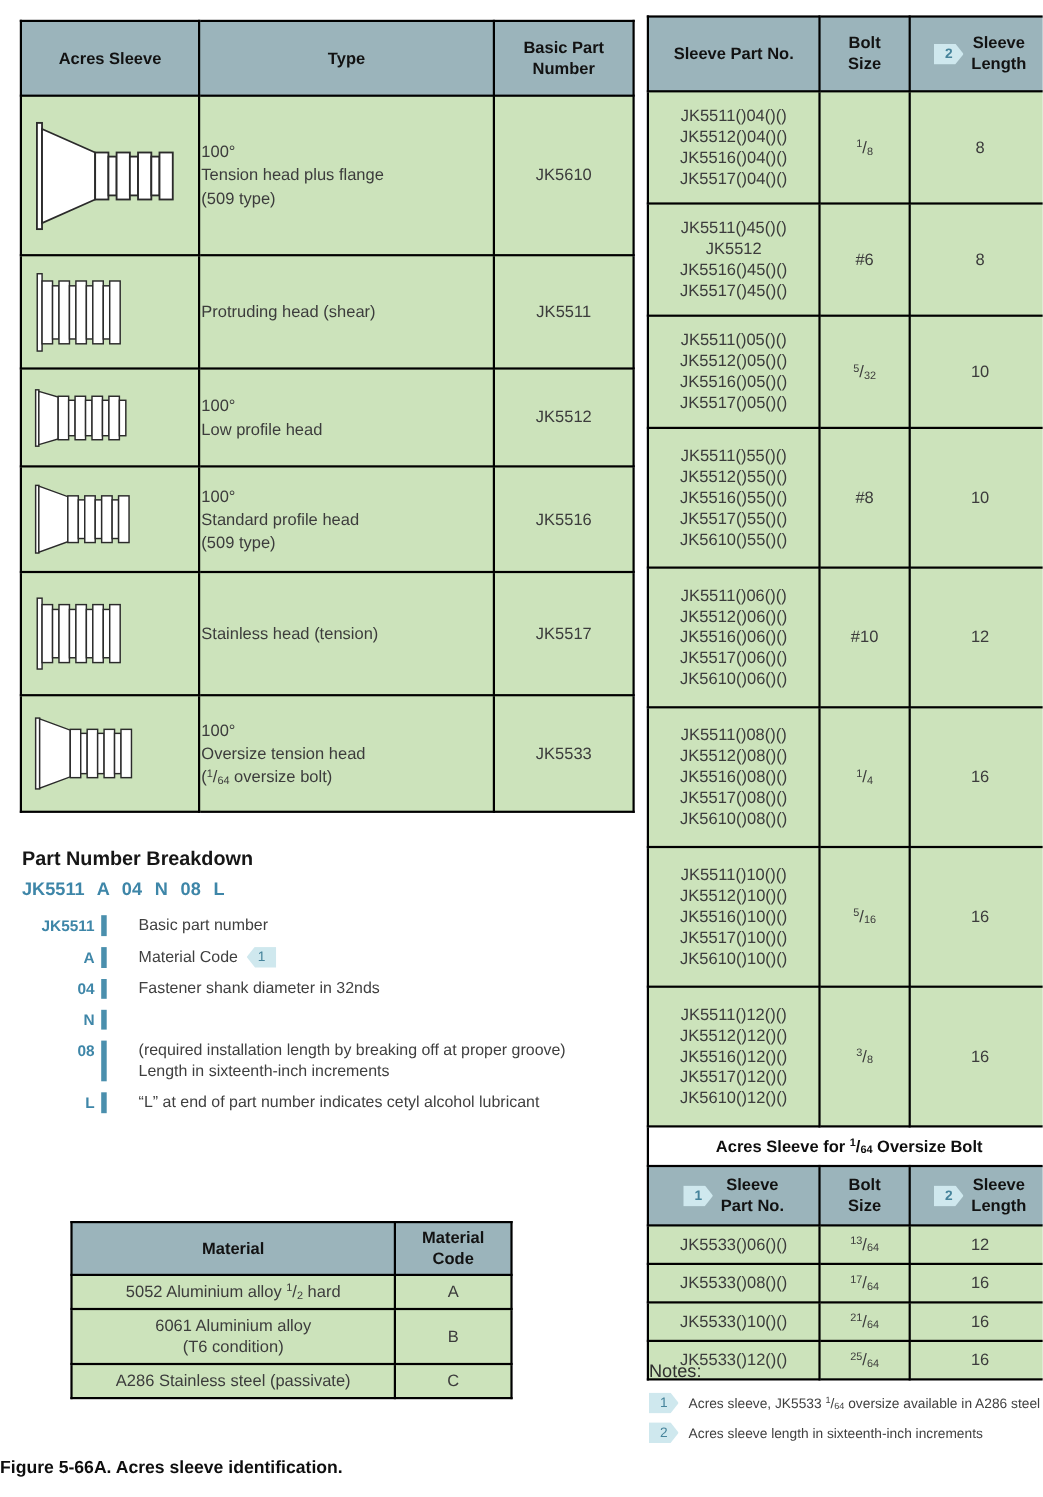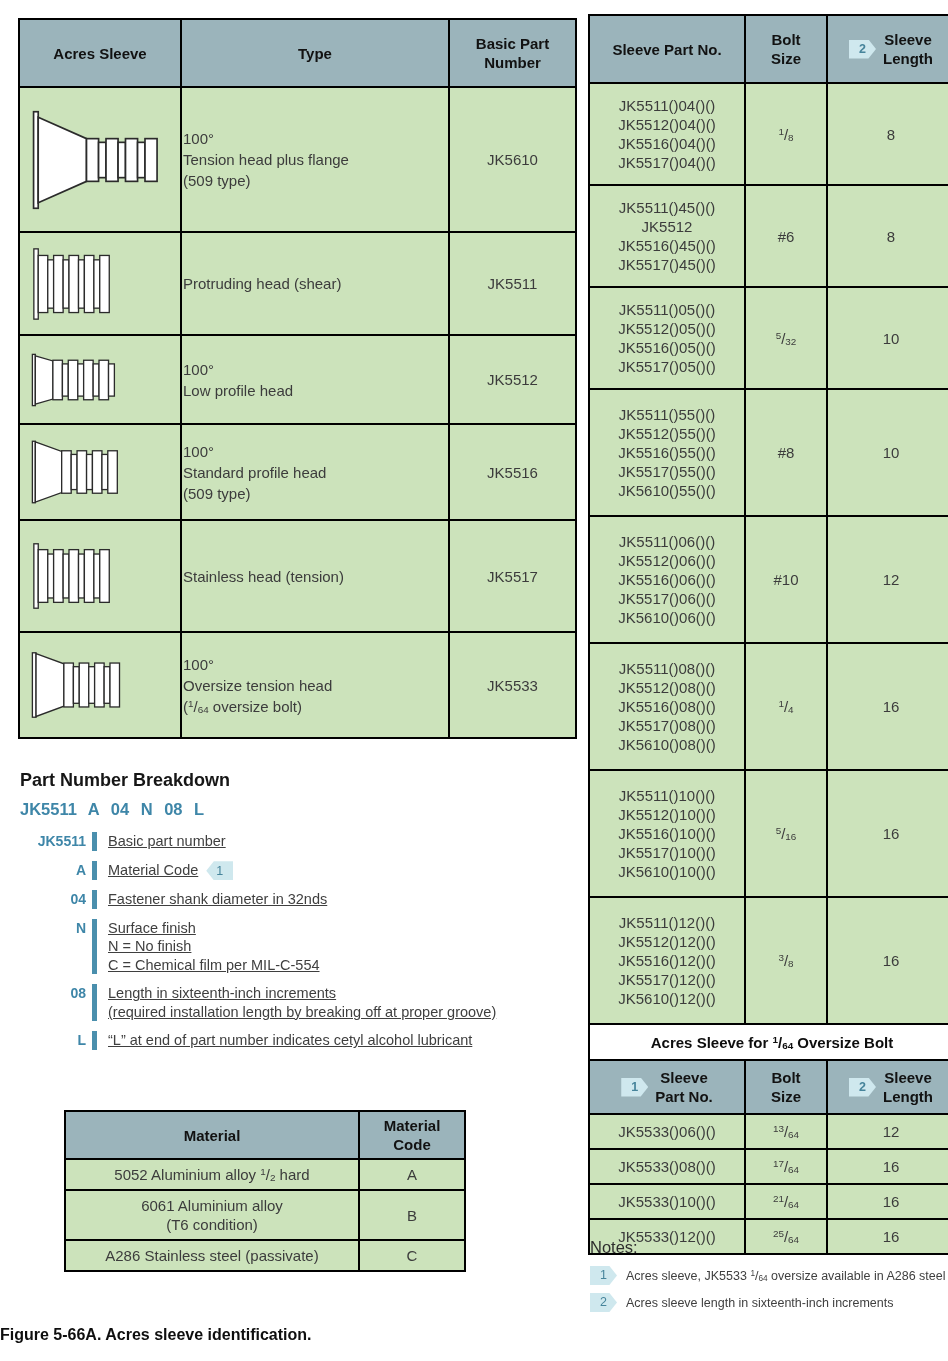--- a/index.html
+++ b/index.html
@@ -29,21 +29,21 @@
   .part-cell{text-align:center;font-size:15px;color:#3c3c3c;}
 
   
   .breakdown{position:absolute;left:20px;top:770px;width:550px;}
   .bd-title{font-size:18px;font-weight:bold;color:#161616;margin:0 0 9px 0;}
   .bd-example{color:#3e86a8;font-weight:bold;font-size:16.5px;word-spacing:7px;margin-bottom:13px;}
   .bd-item{display:flex;align-items:stretch;margin-bottom:10px;}
   .bd-code{width:66px;flex:none;text-align:right;color:#3e86a8;font-weight:bold;font-size:14px;
            padding-right:6px;line-height:18px;}
   .bd-bar{width:5px;flex:none;background:#4a8fad;}
-  .bd-text{padding-left:11px;font-size:14.5px;line-height:18.5px;color:#3f3f3f;text-decoration:underline;}
+  .bd-text{padding-left:29px;font-size:14.5px;line-height:18.5px;color:#3f3f3f;}
 
   
   .material-table{left:64px;top:1110px;width:392px;}
   .material-table th{font-size:15px;height:44px;line-height:19px;}
   .material-table .m1{width:290px}.material-table .m2{width:102px}
   .material-table td{text-align:center;font-size:15px;line-height:19px;padding:5px 4px;color:#3c3c3c;}
 
   
   .sleeve-table{left:588px;top:14px;width:358px;}
   .sleeve-table th{font-size:15px;height:64px;line-height:19px;}
@@ -240,32 +240,27 @@
         <div class="bd-item">
           <div class="bd-code">04</div>
           <div class="bd-bar"></div>
           <div class="bd-text">
             <div>Fastener shank diameter in 32nds</div>
           </div>
         </div>
         <div class="bd-item">
           <div class="bd-code">N</div>
           <div class="bd-bar"></div>
+        </div>
+        <div class="bd-item">
+          <div class="bd-code">08</div>
+          <div class="bd-bar"></div>
           <div class="bd-text">
-            <div>Surface finish</div>
-            <div>N = No finish</div>
-            <div>C = Chemical film per MIL-C-554</div>
-          </div>
-        </div>
-        <div class="bd-item">
-          <div class="bd-code">08</div>
-          <div class="bd-bar"></div>
-          <div class="bd-text">
+            <div>(required installation length by breaking off at proper groove)</div>
             <div>Length in sixteenth-inch increments</div>
-            <div>(required installation length by breaking off at proper groove)</div>
           </div>
         </div>
         <div class="bd-item">
           <div class="bd-code">L</div>
           <div class="bd-bar"></div>
           <div class="bd-text">
             <div>“L” at end of part number indicates cetyl alcohol lubricant</div>
           </div>
         </div>
       </div>

